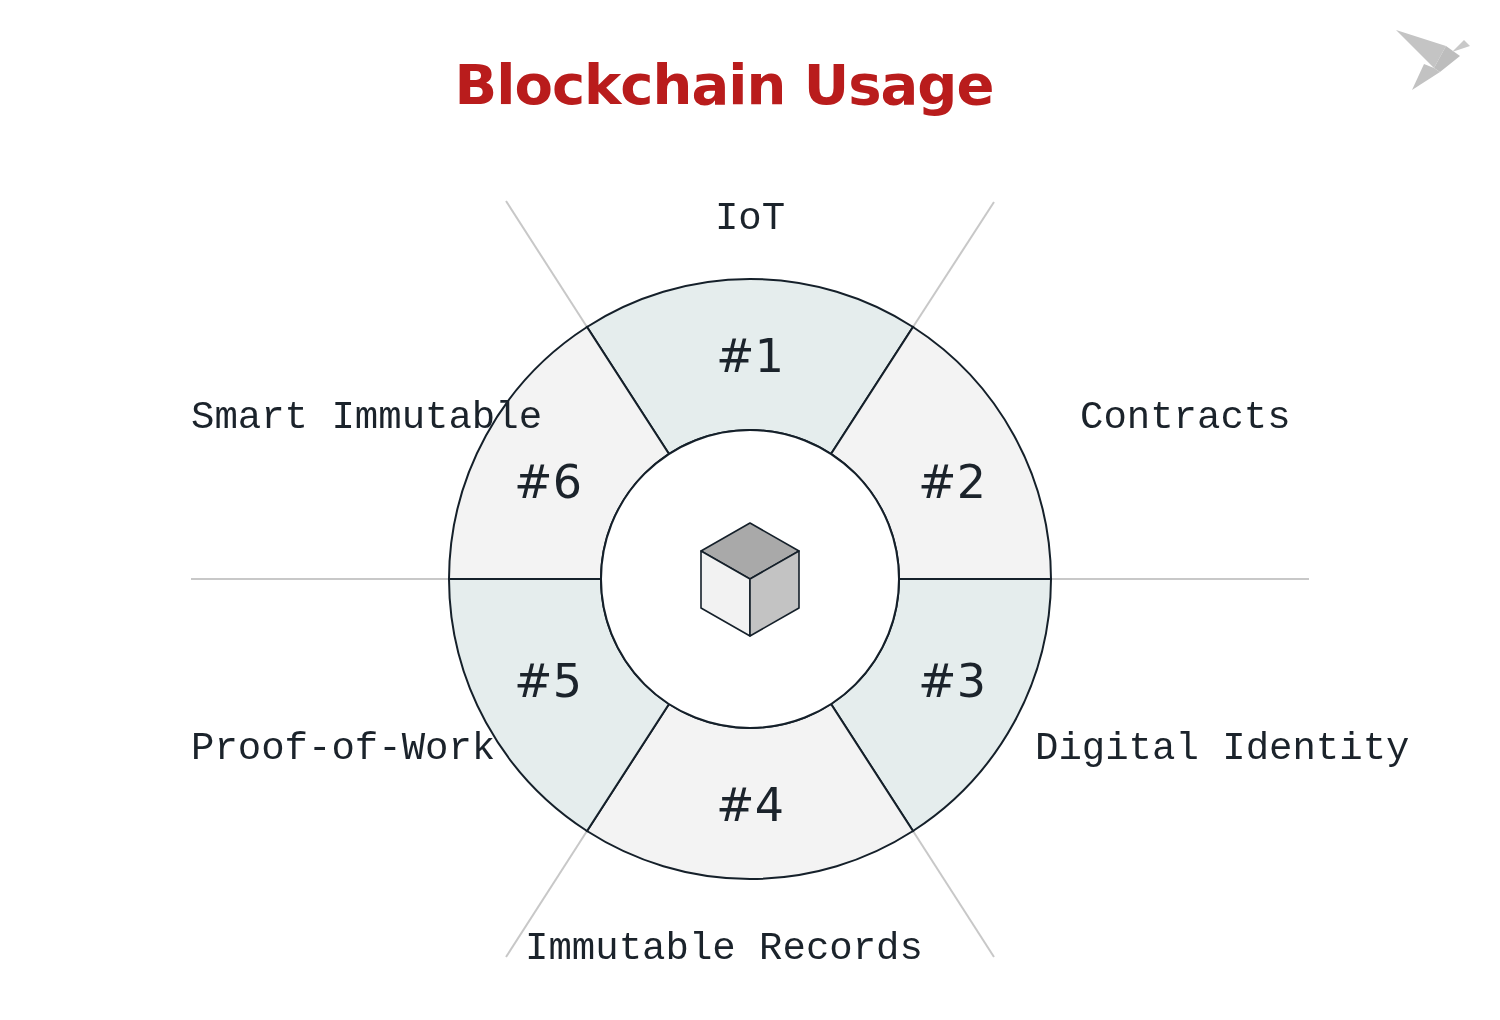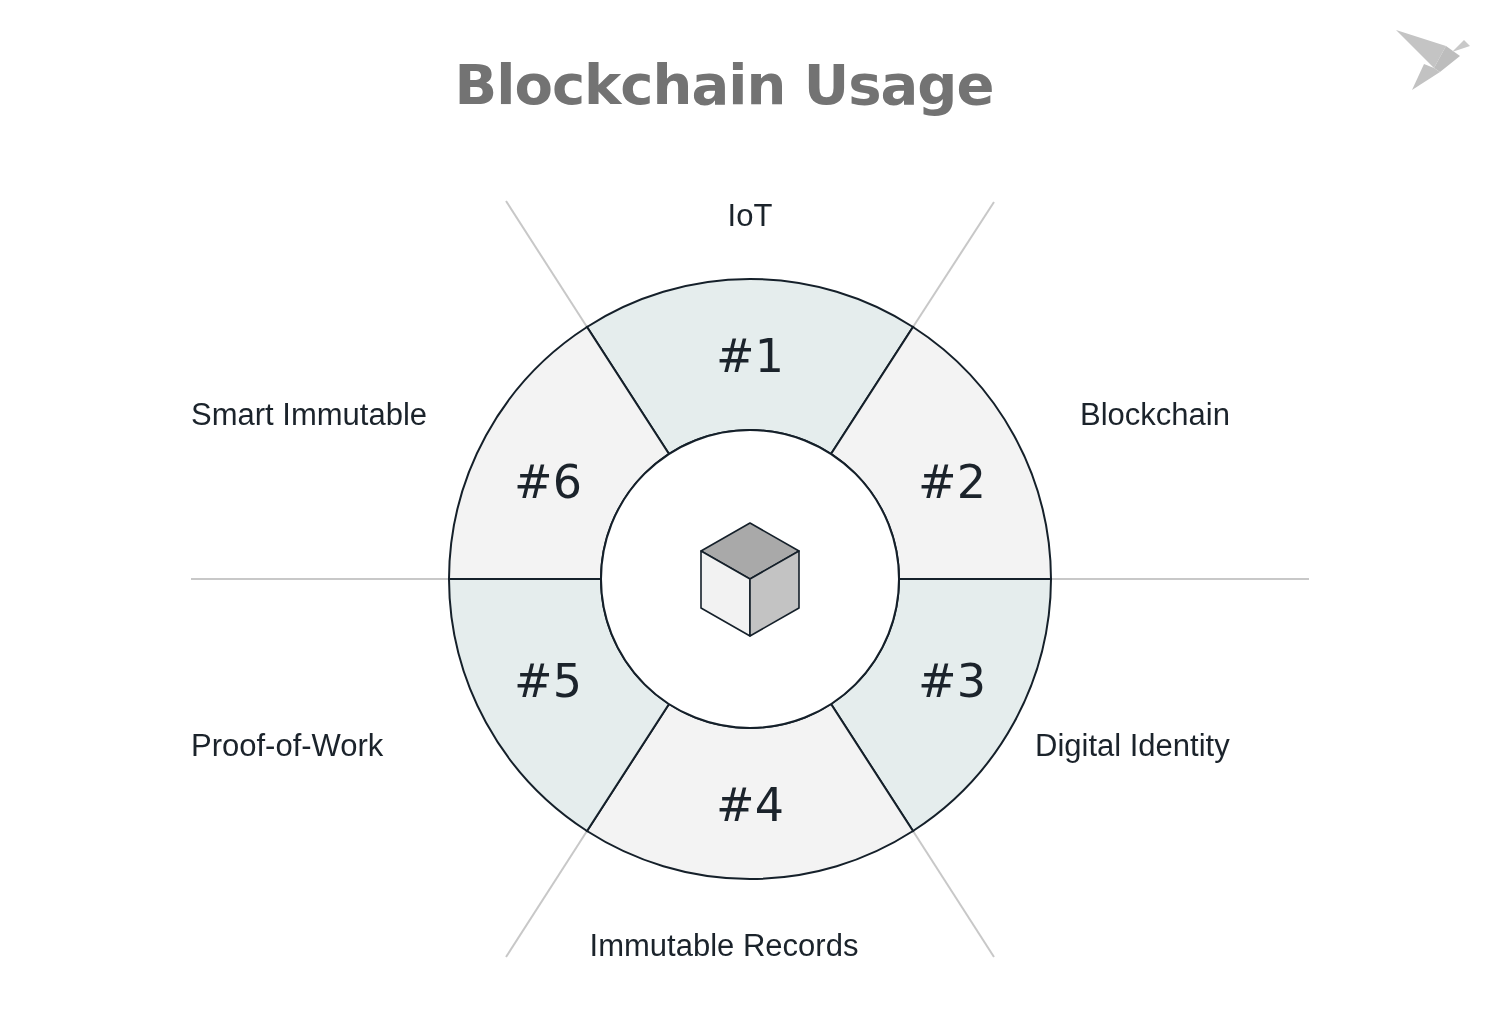--- a/index.html
+++ b/index.html
@@ -1,23 +1,23 @@
 <!DOCTYPE html>
 <html><head>
 <meta charset="utf-8">
 <style>
   html, body { margin: 0; padding: 0; background: #ffffff; }
   body { width: 1500px; height: 1020px; position: relative; overflow: hidden;
          font-family: "DejaVu Sans", sans-serif; color: #121a22; }
   .title { position: absolute; left: 0; top: 52px; width: 1448px; text-align: center;
            font-family: "DejaVu Sans", sans-serif; font-weight: bold; font-size: 56px;
-           letter-spacing: -1px; color: #737373; margin: 0; }
+           letter-spacing: -1px; color: #b91c1c; margin: 0; }
   .logo { position: absolute; left: 1394px; top: 28px; width: 78px; height: 64px; }
   .diagram { position: absolute; left: 0; top: 0; width: 1500px; height: 1020px; }
-  .label { position: absolute; font-family: Liberation Sans, sans-serif; font-size: 31px;
+  .label { position: absolute; font-family: Liberation Mono, monospace; font-size: 39px;
            color: #1b232b; white-space: nowrap; line-height: 1; }
   .num { font-family: "DejaVu Sans", sans-serif; font-size: 46px; fill: #1b232b; }
 </style>
 </head>
 <body>
 
 <h1 class="title">Blockchain Usage</h1>
 
 <svg class="logo" viewBox="0 0 78 64">
   <polygon points="2,2 52,18 40,40" fill="#c4c4c4"></polygon>
@@ -61,17 +61,17 @@
   <text class="num" x="548" y="498" text-anchor="middle">#6</text>
 
   <g stroke="#15202a" stroke-width="1.6" stroke-linejoin="round">
     <polygon points="750,523 799,551 750,579 701,551" fill="#a9a9a9"></polygon>
     <polygon points="701,551 750,579 750,636 701,608" fill="#f2f2f2"></polygon>
     <polygon points="799,551 799,608 750,636 750,579" fill="#c3c3c3"></polygon>
   </g>
 </svg>
 
 <div class="label" style="left:700px; top:200px; width:100px; text-align:center;">IoT</div>
-<div class="label" style="left:1080px; top:399px;">Blockchain</div>
+<div class="label" style="left:1080px; top:399px;">Contracts</div>
 <div class="label" style="left:1035px; top:730px;">Digital Identity</div>
 <div class="label" style="left:524px; top:930px; width:400px; text-align:center;">Immutable Records</div>
 <div class="label" style="left:191px; top:730px;">Proof-of-Work</div>
 <div class="label" style="left:191px; top:399px;">Smart Immutable</div>
 
 </body></html>

